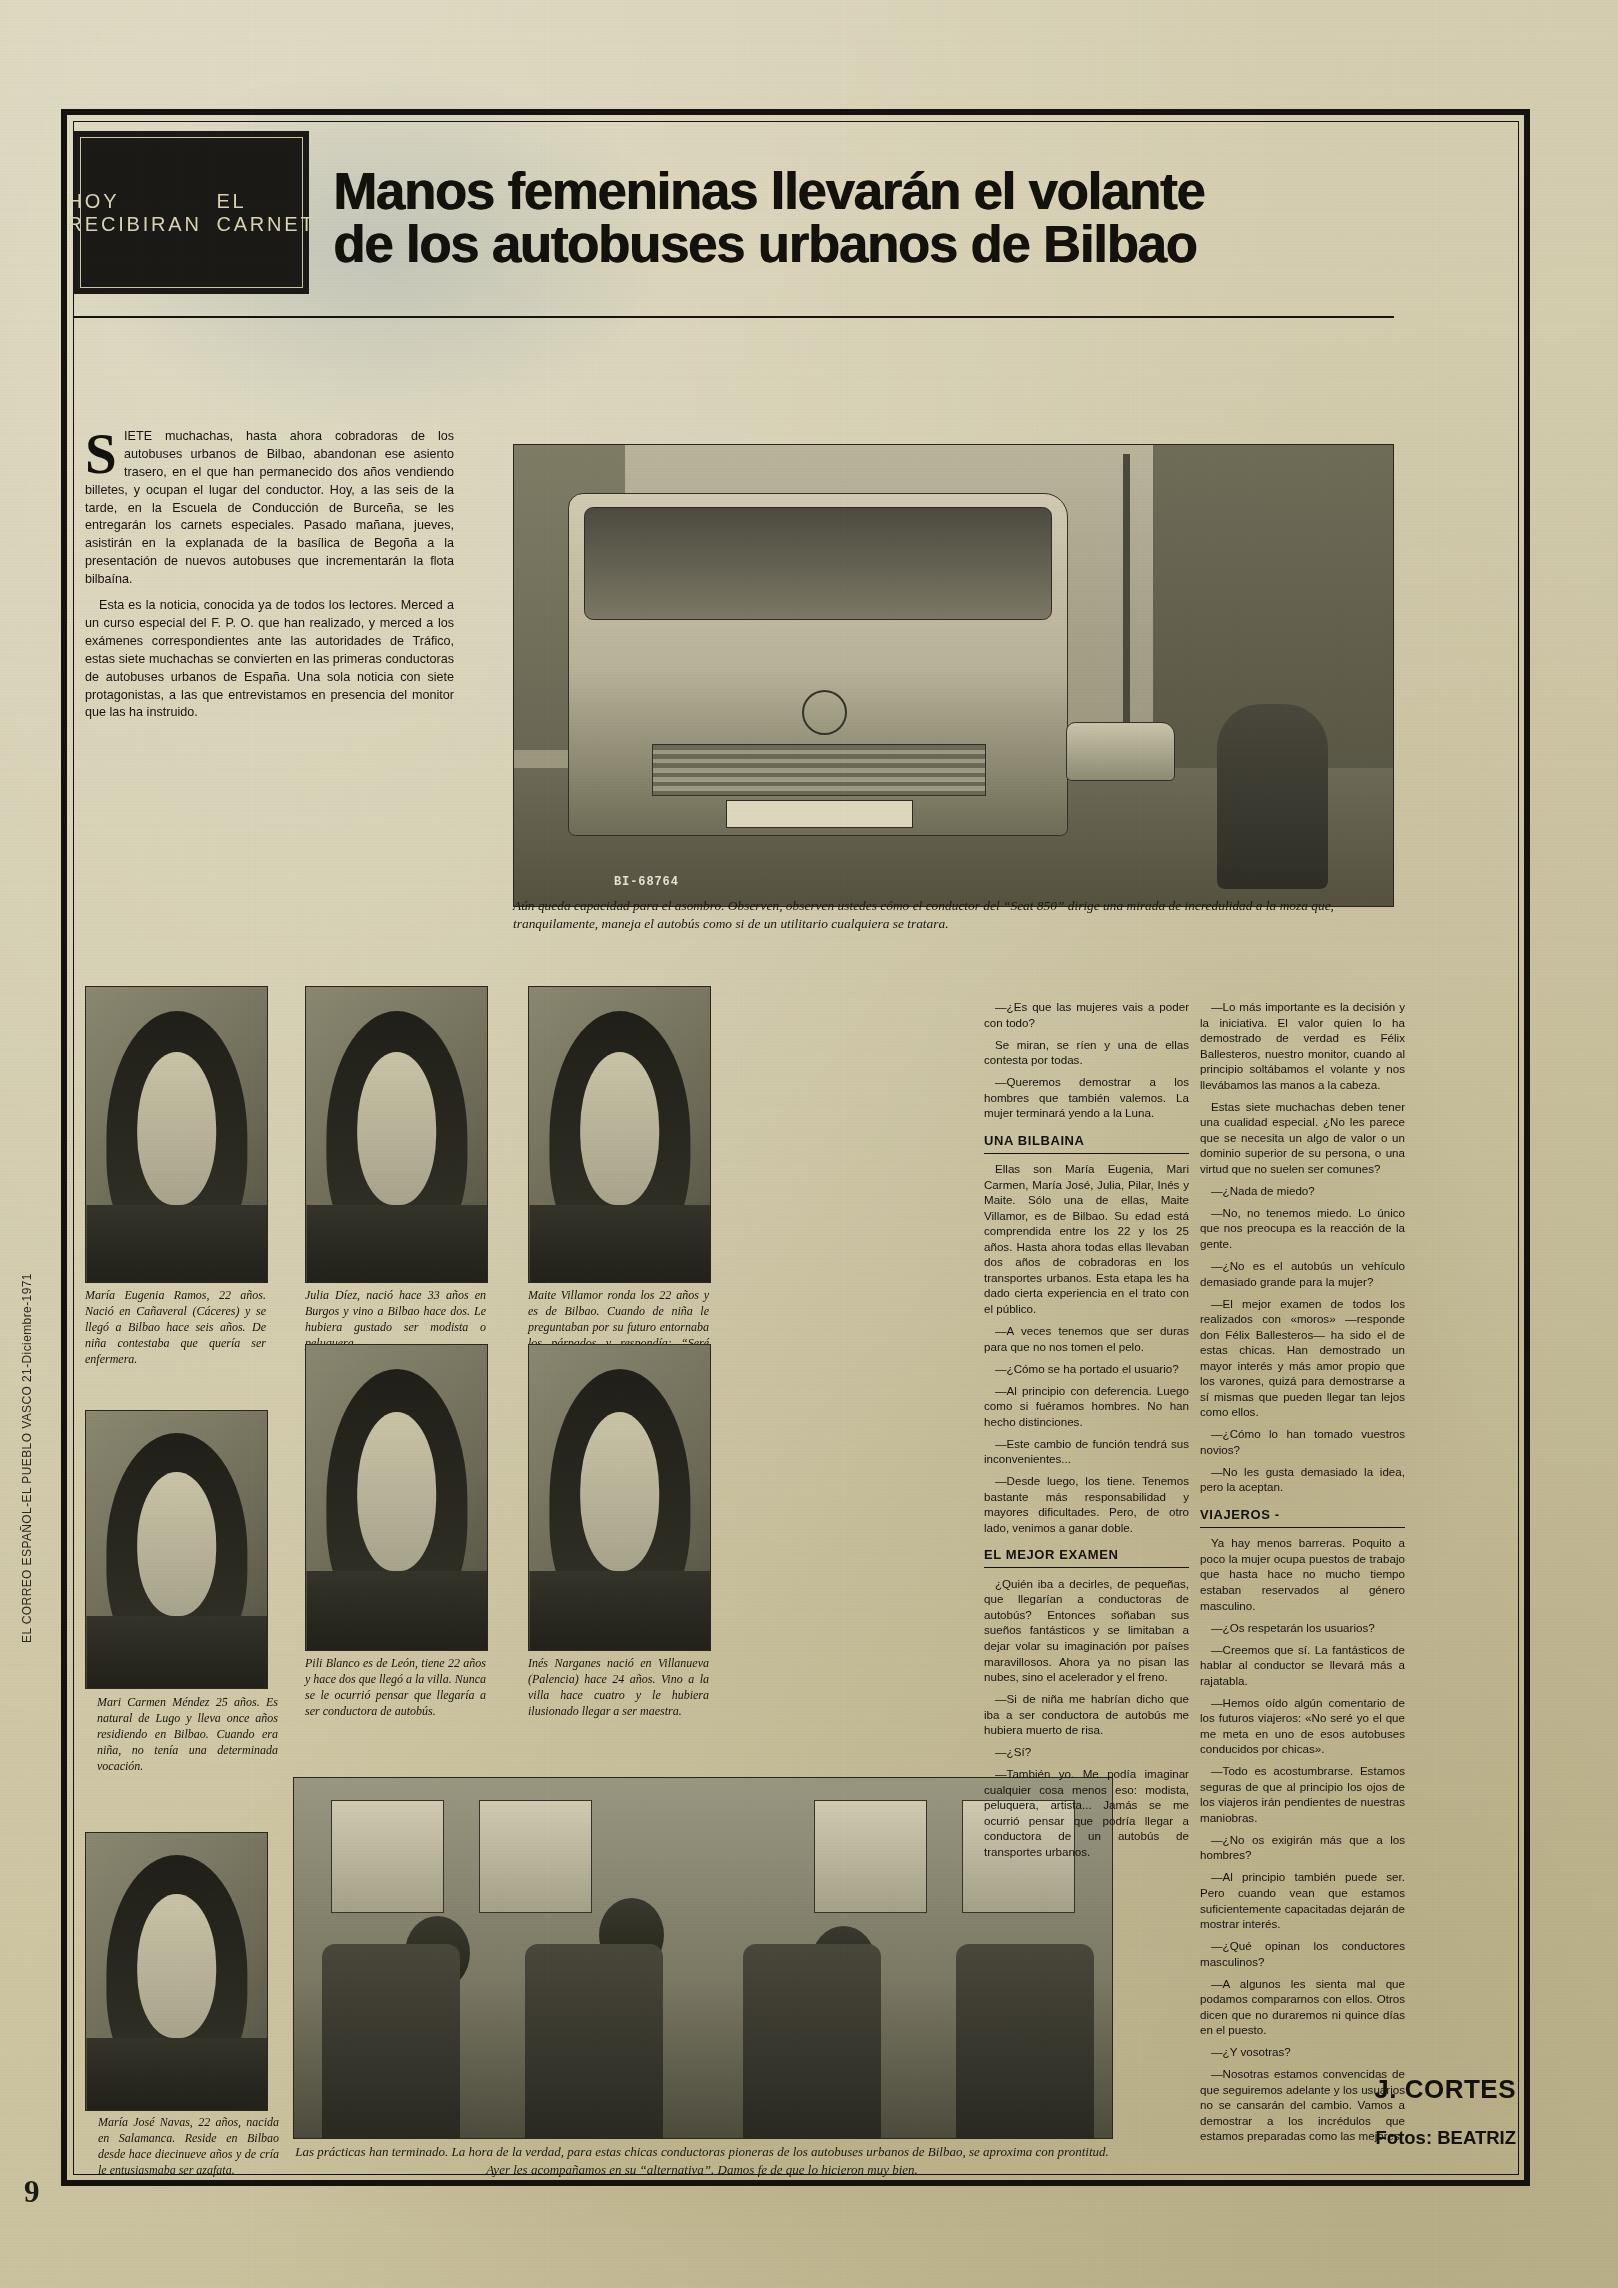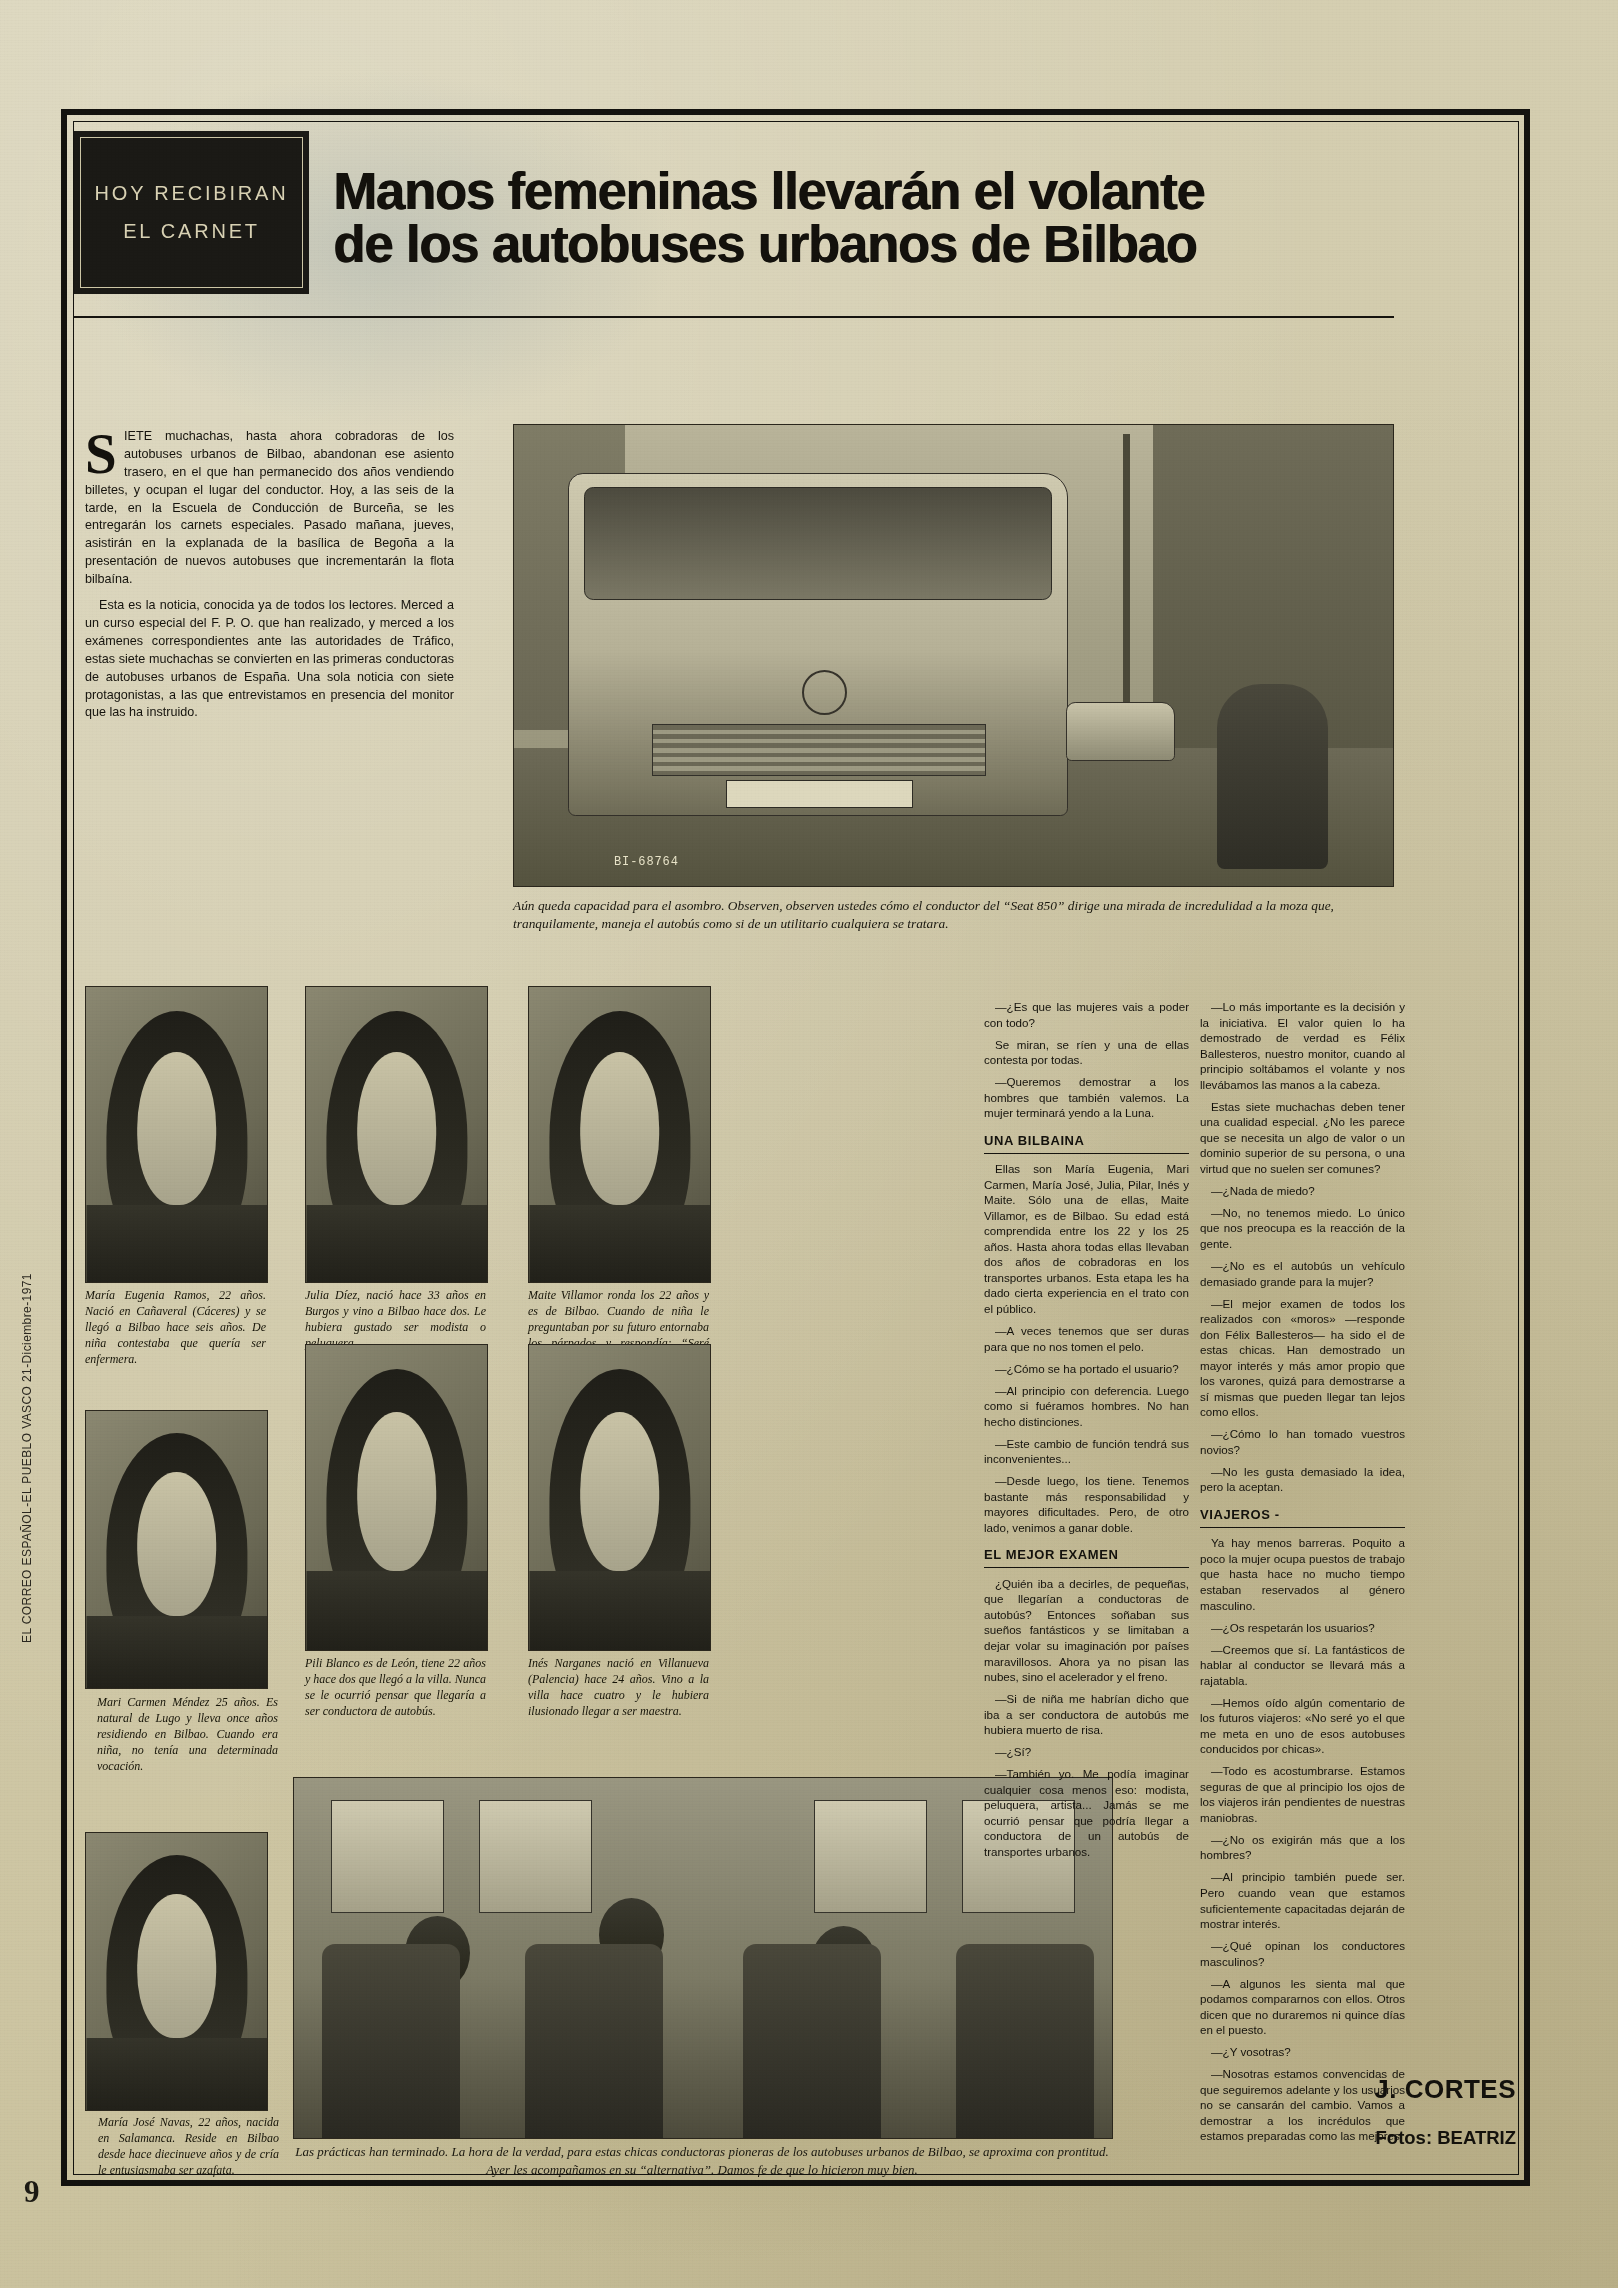--- a/index.html
+++ b/index.html
@@ -83,21 +83,21 @@
     width: 1320px; height: 185px;
     display: flex; align-items: stretch;
   }
   #kicker {
     width: 231px; min-width: 231px;
     background: #1b1a16;
     border: 2.8px solid #1b1a16;
     outline: 1.8px solid #cdc6a6;
     outline-offset: -7.4px;
     margin: 7.4px 24px 14.8px 0;
-    display: flex; flex-direction: column;
+    display: flex; flex-direction: row;
     align-items: center; justify-content: center;
     gap: 14.8px;
   }
   #kicker .kl {
     color: #d9d2b4;
     font-size: 20px;
     letter-spacing: 2.8px;
     font-family: "Liberation Sans", sans-serif;
   }
   #headline {
@@ -145,25 +145,26 @@
     font-weight: bold;
     font-size: 57px;
     line-height: 44px;
     padding: 3.7px 7.4px 0 0;
     color: #14120d;
   }
 
   
   #photo-bus {
     position: absolute;
-    left: 513px; top: 424px;
+    left: 513px; top: 444px;
     width: 879px; height: 461px;
     border: 0.9px solid #2a261c;
     overflow: hidden;
     background: linear-gradient(#8d8a74, #6f6d5a);
+    font-weight: bold;
   }
   #photo-bus .sky {
     position:absolute; inset:0;
     background: linear-gradient(180deg,#b9b49a 0%, #a6a288 40%, #8f8c74 100%);
   }
   #photo-bus .road {
     position:absolute; left:0; right:0; bottom:0; height:138px;
     background: linear-gradient(180deg,#6d6a57,#55533f);
   }
   #photo-bus .bldgL {

